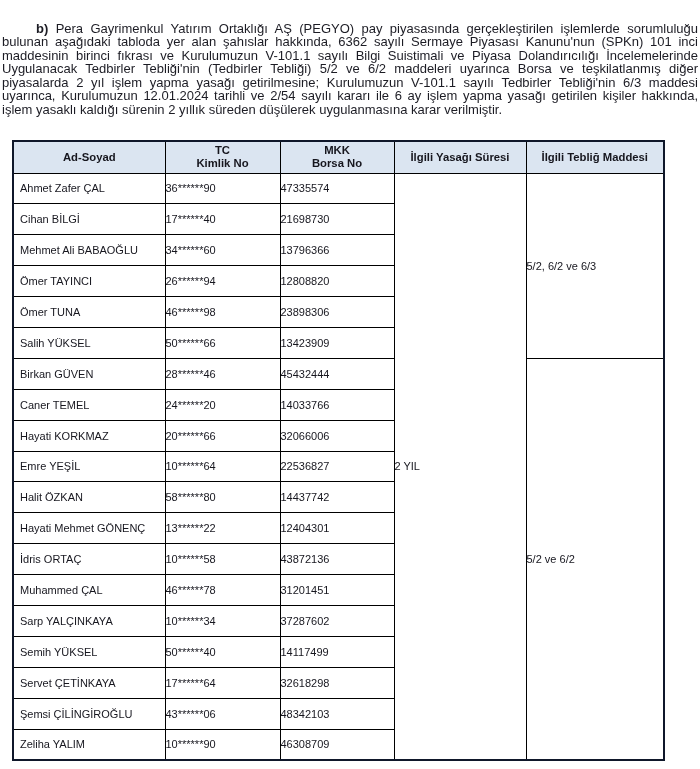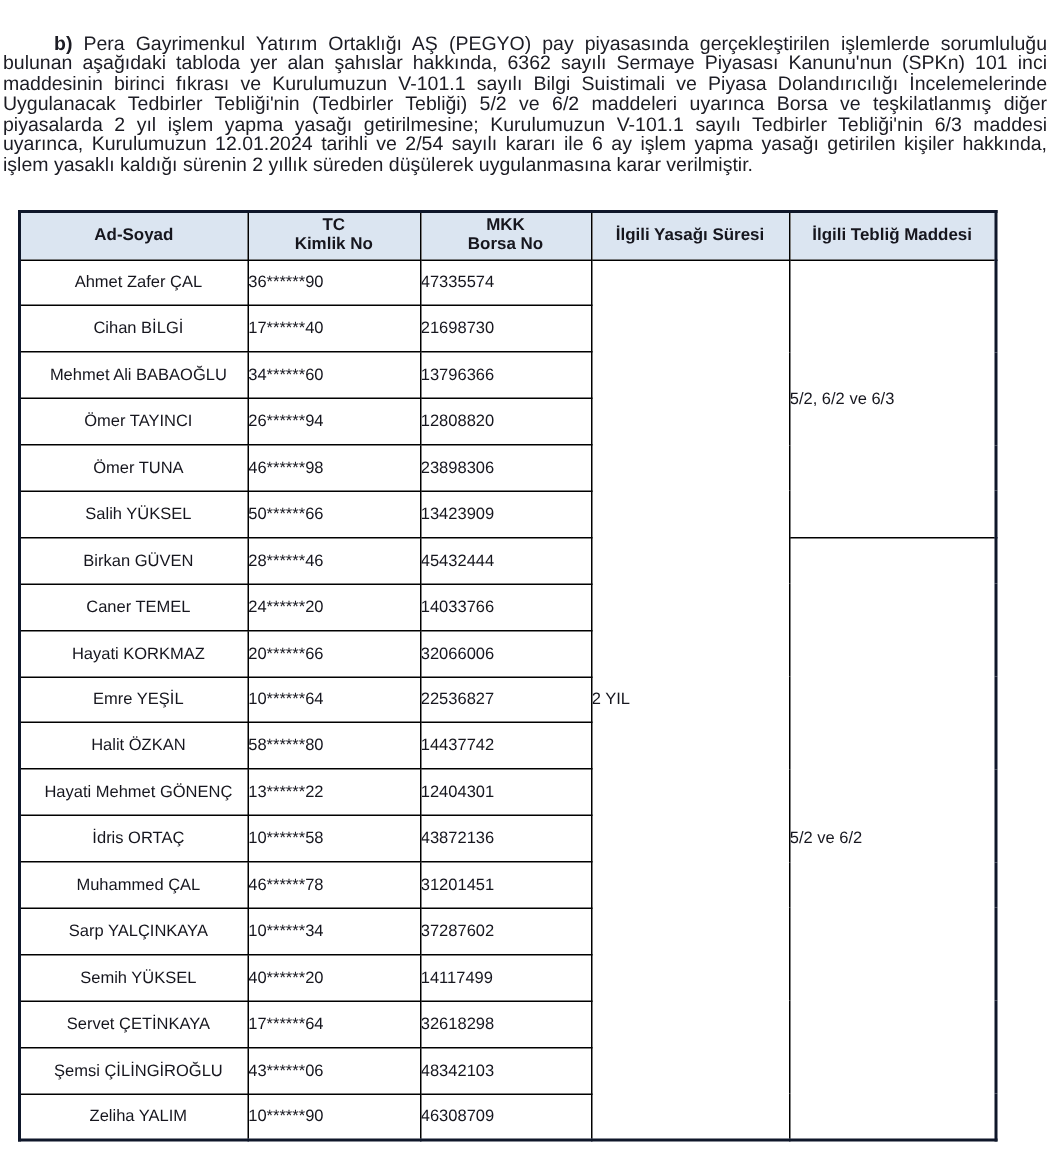--- a/index.html
+++ b/index.html
@@ -58,21 +58,21 @@
     text-align: center;
     vertical-align: middle;
     white-space: pre-line;
     line-height: 13px;
     font-size: 11.3px;
   }
   .sanctions-table tbody tr {
     height: 30.9px;
   }
   .sanctions-table td.cell-name {
-    text-align: center;
+    text-align: left;
     padding-left: 6px;
     vertical-align: middle;
   }
   .sanctions-table td.cell-center {
     text-align: left;
     vertical-align: middle;
   }
 </style>
 </head>
 <body>
@@ -174,21 +174,21 @@
           <td class="cell-center">46******78</td>
           <td class="cell-center">31201451</td>
         </tr>
         <tr>
           <td class="cell-name">Sarp YALÇINKAYA</td>
           <td class="cell-center">10******34</td>
           <td class="cell-center">37287602</td>
         </tr>
         <tr>
           <td class="cell-name">Semih YÜKSEL</td>
-          <td class="cell-center">40******20</td>
+          <td class="cell-center">50******40</td>
           <td class="cell-center">14117499</td>
         </tr>
         <tr>
           <td class="cell-name">Servet ÇETİNKAYA</td>
           <td class="cell-center">17******64</td>
           <td class="cell-center">32618298</td>
         </tr>
         <tr>
           <td class="cell-name">Şemsi ÇİLİNGİROĞLU</td>
           <td class="cell-center">43******06</td>

